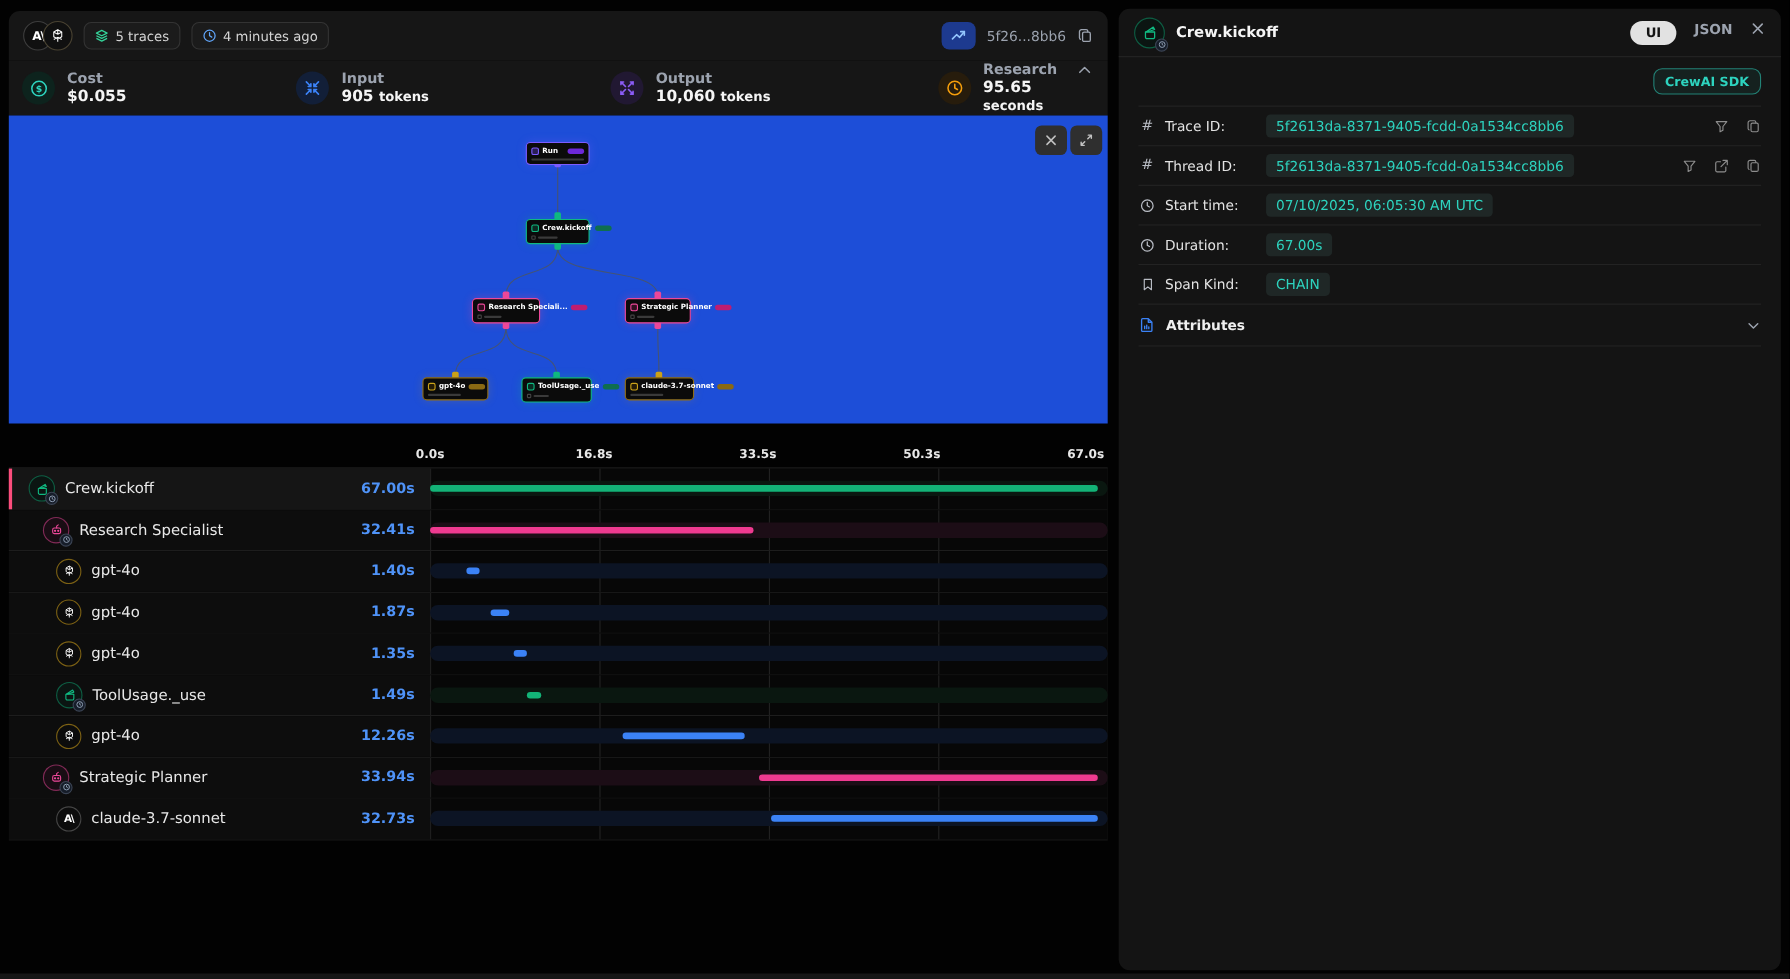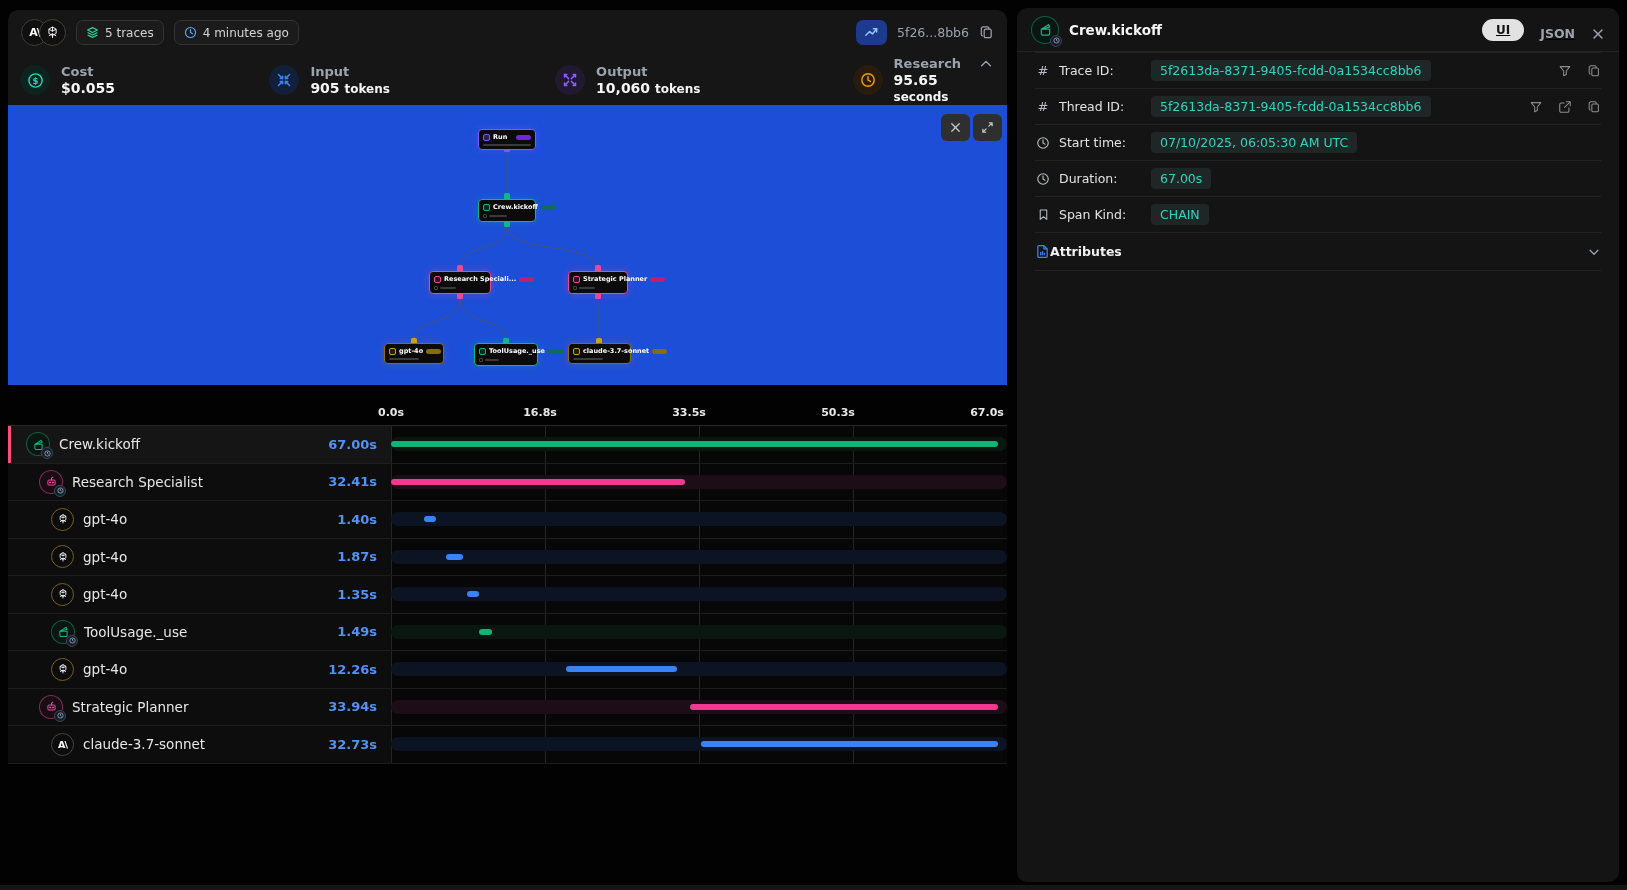--- a/index.html
+++ b/index.html
@@ -81,33 +81,33 @@
   .subbadge { position:absolute; right:-4px; bottom:-4px; width:12px; height:12px; border-radius:50%; background:#161d29; border:1px solid #3b4454; display:flex; align-items:center; justify-content:center; }
   .aglyph { font-size:9.5px; font-weight:bold; letter-spacing:-1px; color:#fff; }
 
   
   .bottom-strip { position:absolute; left:0; right:0; bottom:0; height:5px; background:#161616; }
 
   
   .panel { position:absolute; left:1017px; top:8px; width:602px; height:874px; background:#141414; border-radius:10px; }
   .p-head { height:44px; display:flex; align-items:center; padding:0 14px; gap:10px; border-bottom:1px solid #242424; }
   .p-title { font-size:13.5px; font-weight:bold; color:#f5f5f5; }
-  .p-tabs { margin-left:auto; display:flex; align-items:flex-end; gap:16px;text-decoration:underline; }
+  .p-tabs { margin-left:auto; display:flex; align-items:flex-start; gap:16px; }
   .tab-ui { background:#e2e2e2; color:#141414; font-size:12px; font-weight:bold; border-radius:999px; padding:4px 14px; }
   .tab-json { color:#9ca3af; font-size:12.5px; font-weight:bold; }
   .p-close { color:#9ca3af; display:flex; }
   .p-body { padding:0 18px; }
   .sdk-row { height:44px; display:flex; align-items:center; justify-content:flex-end; }
   .sdk-badge { border:1px solid rgba(45,212,191,.55); background:rgba(45,212,191,.07); color:#2dd4bf; font-size:11.5px; font-weight:bold; border-radius:8px; padding:4px 10px; }
   .f-row { height:36px; display:flex; align-items:center; border-top:1px solid #232323; gap:8px; }
   .f-ic { width:16px; color:#b8bcc4; display:flex; align-items:center; justify-content:center; font-size:13px; flex:none; }
   .f-label { width:84px; flex:none; font-size:12.5px; color:#e3e3e3; }
   .f-chip { background:#1f2726; color:#2dd4bf; font-size:12.5px; padding:3px 9px; border-radius:4px; white-space:nowrap; }
   .f-actions { margin-left:auto; display:flex; gap:15px; color:#8d8d8d; }
-  .attr-row { height:39px; display:flex; align-items:center; border-top:1px solid #232323; border-bottom:1px solid #232323; }
+  .attr-row { height:39px; display:flex; align-items:center; gap:10px; border-top:1px solid #232323; border-bottom:1px solid #232323; }
   .attr-label { font-size:12.5px; font-weight:bold; color:#f0f0f0; }
   .attr-chev { margin-left:auto; color:#9ca3af; display:flex; }
   svg { display:block; }
 </style>
 </head>
 <body>
 
 <div class="app">
 
   <div class="left-card">
@@ -547,20 +547,23 @@
         <span class="tab-json">JSON</span>
         <span class="p-close">
           <svg width="14" height="14" viewBox="0 0 14 14">
               <path d="M3 3 L11 11 M11 3 L3 11" stroke="#9ca3af" stroke-width="1.5" stroke-linecap="round"></path>
             </svg>
         </span>
       </div>
     </div>
 
     <div class="p-body">
+      <div class="sdk-row">
+        <span class="sdk-badge">CrewAI SDK</span>
+      </div>
 
       <div class="f-row">
         <span class="f-ic">#</span>
         <span class="f-label">Trace ID:</span>
         <span class="f-chip">5f2613da-8371-9405-fcdd-0a1534cc8bb6</span>
         <span class="f-actions">
           <span>
               <svg width="14" height="14" viewBox="0 0 16 16">
                 <path d="M2.5 3 H13.5 L9.5 8 V12 L6.5 13.5 V8 Z" fill="none" stroke="#8d8d8d" stroke-width="1.2" stroke-linejoin="round"></path>
               </svg>

